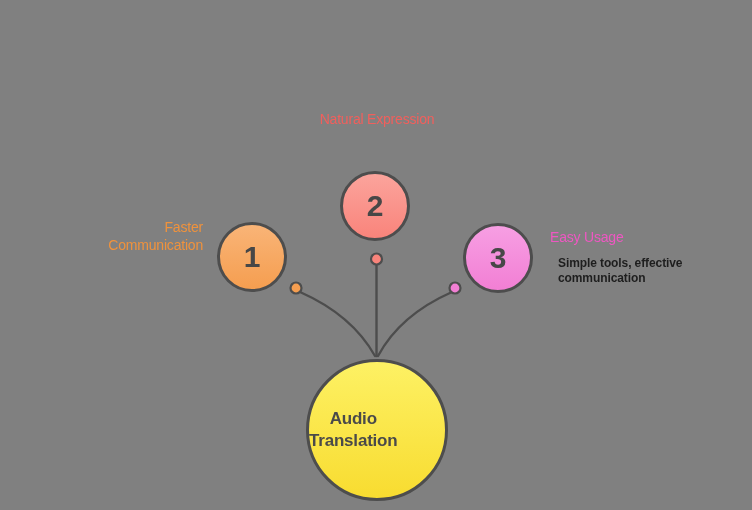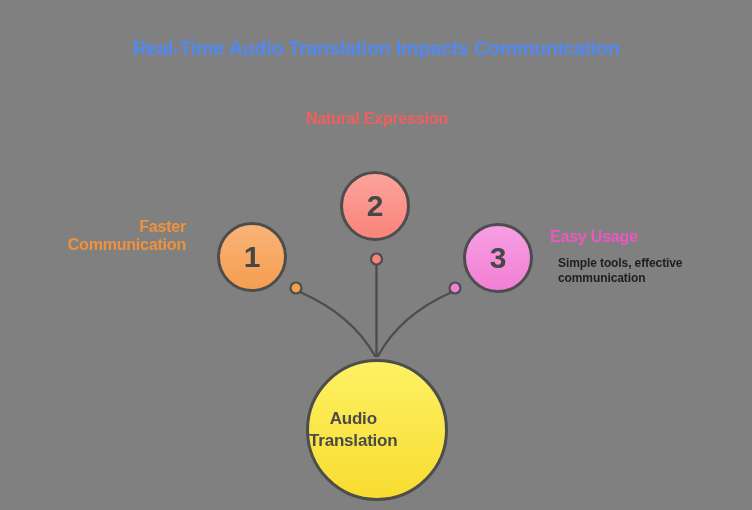--- a/index.html
+++ b/index.html
@@ -36,21 +36,21 @@
     width:142px;height:142px;border-radius:50%;
     border:3px solid #4d4d4d;box-sizing:border-box;
     display:flex;align-items:center;justify-content:flex-start;
     text-align:center;
     font-size:17px;font-weight:700;color:#4a4a4a;
     line-height:22px;letter-spacing:-0.2px;
   }
 
   .node-title{
     position:absolute;
-    font-size:16px;font-weight:700;line-height:18px;letter-spacing:-0.2px;
+    font-size:14px;font-weight:400;line-height:18px;letter-spacing:-0.2px;
   }
   .node-desc{
     position:absolute;
     font-size:12px;font-weight:700;line-height:15px;letter-spacing:-0.1px;
     color:#1e1e1e;
   }
   .pre{white-space:pre-line;}
 
   .t-right{text-align:right;}
   .t-center{text-align:center;}
@@ -61,32 +61,31 @@
   .desc-2{left:267px;top:139px;width:220px;}
 
   .title-3{left:550px;top:228px;width:190px;}
   .desc-3{left:550px;top:256px;width:160px;margin-left:8px;}
 </style>
 </head>
 <body style="background: rgb(128, 128, 128);">
 
 <div class="stage">
 
-  <div class="diagram-title" style="color: rgb(82, 137, 240);">Real-Time Audio Translation Impacts Communication</div>
 
   <svg class="connector-svg" viewBox="0 0 752 510">
     <path class="connector" d="M300,292 Q352,315 375,356" fill="none" stroke="#4d4d4d" stroke-width="2.4" stroke-linecap="round"></path>
     <path class="connector" d="M376.5,265 L376.5,356" fill="none" stroke="#4d4d4d" stroke-width="2.4" stroke-linecap="round"></path>
     <path class="connector" d="M452,292 Q400,315 378,356" fill="none" stroke="#4d4d4d" stroke-width="2.4" stroke-linecap="round"></path>
     <circle cx="296" cy="288" r="5.5" fill="#f59e50" stroke="#4d4d4d" stroke-width="2.2"></circle>
     <circle cx="376.5" cy="259" r="5.5" fill="#f9847b" stroke="#4d4d4d" stroke-width="2.2"></circle>
     <circle cx="455" cy="288" r="5.5" fill="#f27fd4" stroke="#4d4d4d" stroke-width="2.2"></circle>
   </svg>
 
-  <div class="node-title t-right pre" style="color: rgb(240, 146, 60); left: 26px; top: 218px; width: 160px;">Faster
+  <div class="node-title t-right pre" style="color: rgb(240, 146, 60); left: 43px; top: 218px; width: 160px;">Faster
 Communication</div>
   <div class="num-circle circle-1" style="background: linear-gradient(rgb(249, 180, 119), rgb(245, 158, 80));">
     <span>1</span>
   </div>
 
   <div class="node-title t-center title-2" style="color: rgb(241, 95, 92);">Natural Expression</div>
   <div class="num-circle circle-2" style="background: linear-gradient(rgb(251, 164, 156), rgb(249, 132, 123));">
     <span>2</span>
   </div>
 

